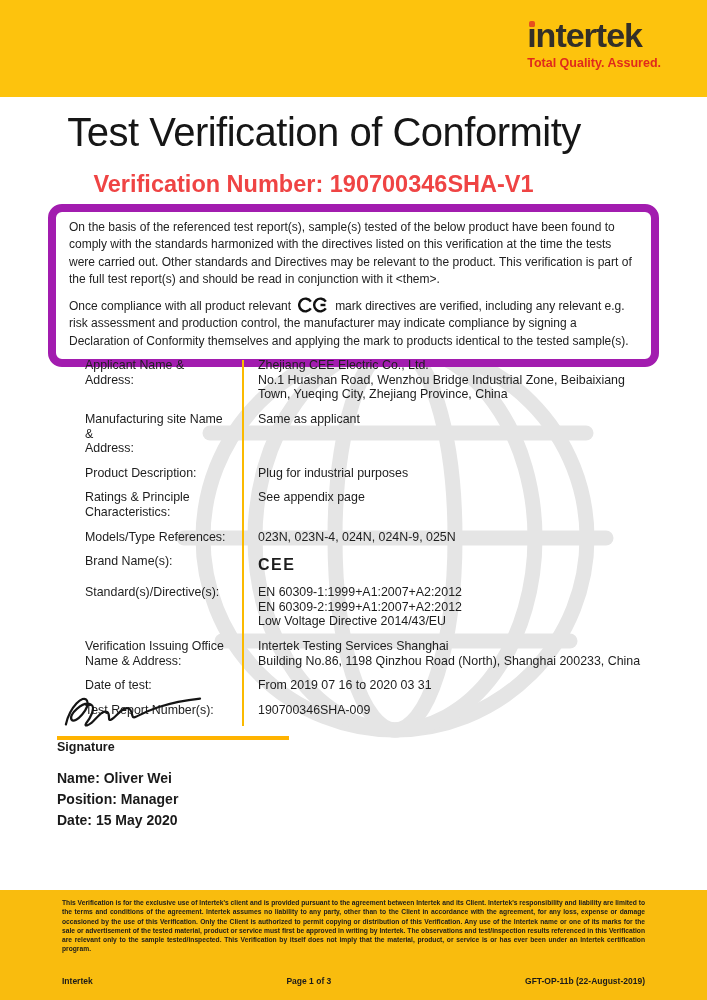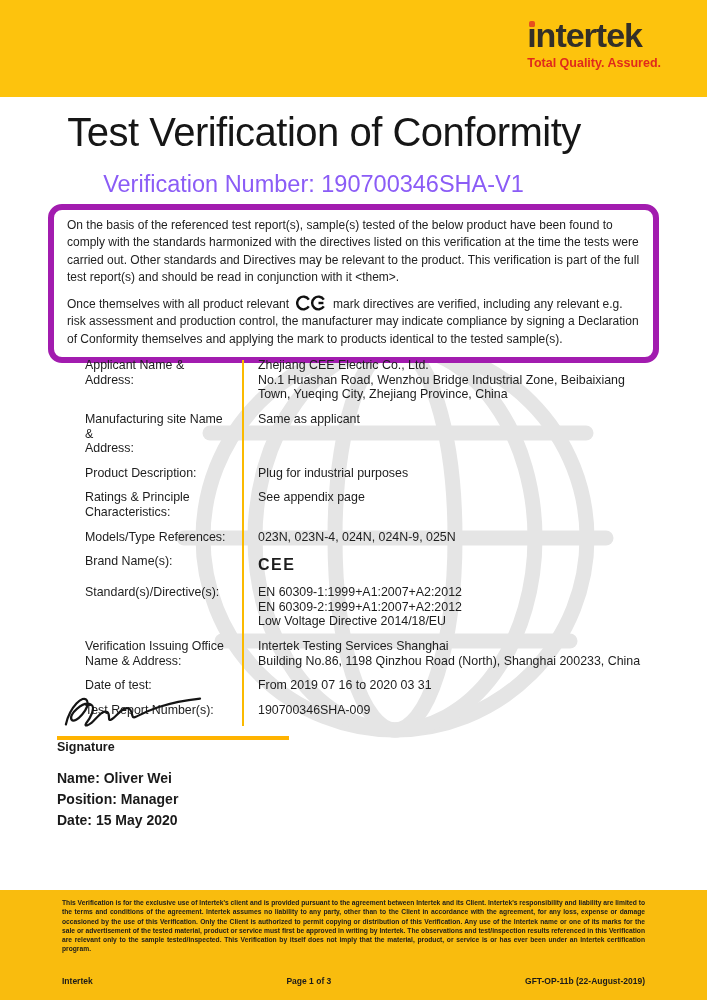--- a/index.html
+++ b/index.html
@@ -11,24 +11,24 @@
                box-sizing:border-box;padding:8px 62px 0 62px;}
   
   .logo{position:absolute;top:18px;right:46px;text-align:left;}
   .logo-text{position:relative;font-size:34px;font-weight:700;letter-spacing:-1px;color:#332F28;line-height:1;}
   .idot{position:absolute;left:2px;top:3px;width:6px;height:6px;border-radius:2px;background:#E8501E;}
   .tagline{margin-top:4px;font-size:12.5px;font-weight:700;color:#E02A1C;}
   
   .title{position:absolute;top:110px;left:0;width:648px;margin:0;text-align:center;z-index:2;
          font-size:40px;font-weight:400;letter-spacing:-.5px;color:#161616;line-height:1.1;}
   .vnum{position:absolute;top:171px;left:0;width:627px;text-align:center;z-index:2;
-        font-size:23.5px;font-weight:400;color:#8b5cf6;}
+        font-size:23.5px;font-weight:700;color:#ef4444;}
   
   .notice{position:absolute;top:204px;left:48px;width:611px;box-sizing:border-box;z-index:2;
-          border:6px solid #a21caf;border-radius:14px;background:#fff;padding:7px 13px 9px 13px;}
+          border:8px solid #a21caf;border-radius:14px;background:#fff;padding:7px 13px 9px 13px;}
   .np{margin:0;font-size:12px;line-height:1.44;color:#222;}
   .np + .np{margin-top:7px;}
   .ce{width:30px;height:20px;margin:0 7px;vertical-align:-5px;}
   .ce path{stroke:#111;stroke-width:4.2;fill:none;}
   
   .globe{position:absolute;top:325px;left:170px;width:450px;height:430px;z-index:1;}
   .globe *{stroke:#E5E5E5;stroke-width:15;fill:none;stroke-linecap:round;}
   
   .details{position:absolute;top:358px;left:65px;width:582px;z-index:2;margin-left:20px;}
   .details::before{content:"";position:absolute;left:157px;top:2px;bottom:2px;width:2px;background:#FBBA00;}
@@ -72,21 +72,21 @@
     <line x1="14" y1="213" x2="436" y2="213"></line>
     <line x1="52" y1="316" x2="400" y2="316"></line>
   </svg>
 
   <h1 class="title">Test Verification of Conformity</h1>
   <div class="vnum">Verification Number: 190700346SHA-V1</div>
 
   <div class="notice">
     <p class="np">On the basis of the referenced test report(s), sample(s) tested of the below product have been found to comply with the standards harmonized with the directives listed on this verification at the time the tests were carried out.  Other standards and Directives may be relevant to the product. This verification is part of the full test report(s) and should be read in conjunction with it &lt;them&gt;.</p>
     <p class="np">
-      <span>Once themselves with all product relevant</span><svg class="ce" viewBox="0 0 52 30">
+      <span>Once compliance with all product relevant</span><svg class="ce" viewBox="0 0 52 30">
           <path d="M22.2 9 A11 11 0 1 0 22.2 21"></path>
           <path d="M48.2 9 A11 11 0 1 0 48.2 21"></path>
           <path d="M39 15 H47.5"></path>
         </svg><span>mark directives are verified, including any relevant e.g. risk assessment and production control, the manufacturer may indicate compliance by signing a Declaration of Conformity themselves and applying the mark to products identical to the tested sample(s).</span>
     </p>
   </div>
 
   <div class="details">
     <div class="drow">
       <div class="dlabel">Applicant Name &amp; Address:</div>
@@ -113,21 +113,21 @@
       <div class="dvalue">023N, 023N-4, 024N, 024N-9, 025N</div>
     </div>
     <div class="drow">
       <div class="dlabel">Brand Name(s):</div>
       <div class="dvalue brand">CEE</div>
     </div>
     <div class="drow">
       <div class="dlabel">Standard(s)/Directive(s):</div>
       <div class="dvalue">EN 60309-1:1999+A1:2007+A2:2012
 EN 60309-2:1999+A1:2007+A2:2012
-Low Voltage Directive 2014/18/EU</div>
+Low Voltage Directive 2014/43/EU</div>
     </div>
     <div class="drow">
       <div class="dlabel">Verification Issuing Office
 Name &amp; Address:</div>
       <div class="dvalue">Intertek Testing Services Shanghai
 Building No.86, 1198 Qinzhou Road (North), Shanghai 200233, China</div>
     </div>
     <div class="drow">
       <div class="dlabel">Date of test:</div>
       <div class="dvalue">From 2019 07 16 to 2020 03 31</div>

